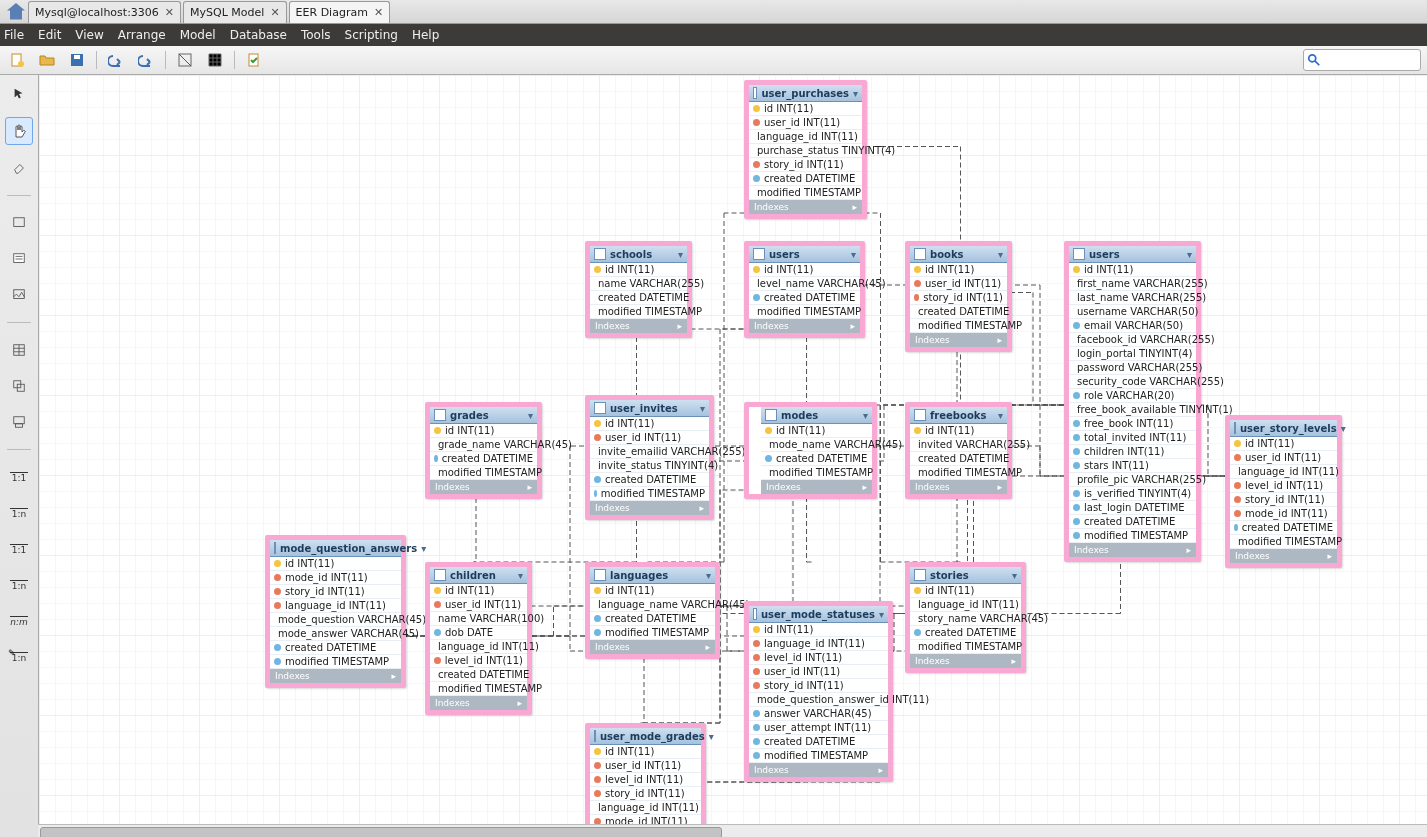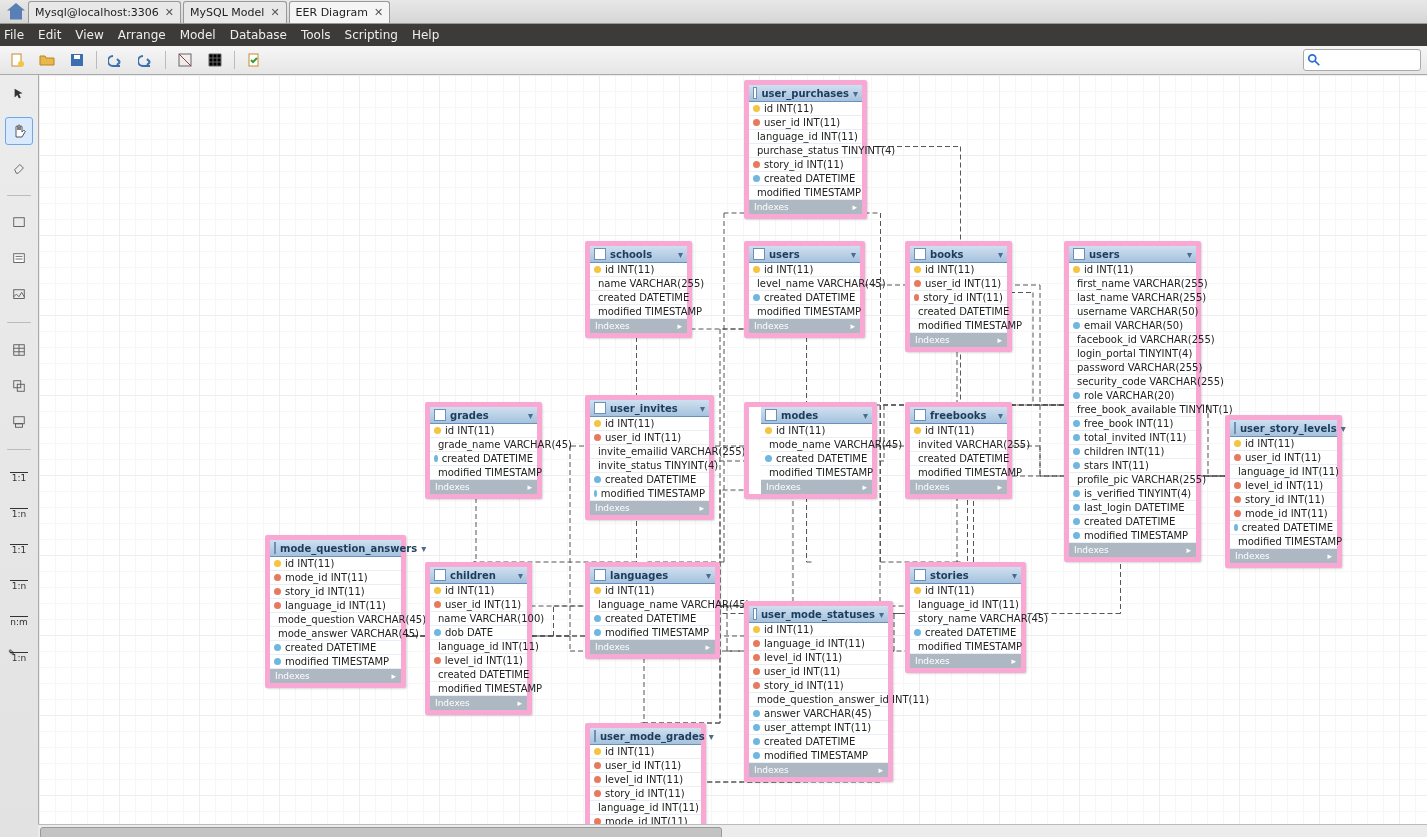--- a/index.html
+++ b/index.html
@@ -206,21 +206,21 @@
           <div class="plabel">1:n</div>
         </div>
         <div class="pbtn" style="flex-direction: column;">
           <div style="width: 18px; height: 1px; background: rgb(51, 51, 51); position: relative;"></div>
           <div class="plabel">1:1</div>
         </div>
         <div class="pbtn" style="flex-direction: column;">
           <div style="width: 18px; height: 1px; background: rgb(51, 51, 51); position: relative;"></div>
           <div class="plabel">1:n</div>
         </div>
-        <div class="pbtn" style="flex-direction: column;">
+        <div class="pbtn" style="flex-direction: column; font-style: italic;">
           <div style="width: 18px; height: 1px; background: rgb(51, 51, 51); position: relative;"></div>
           <div class="plabel">n:m</div>
         </div>
         <div class="pbtn" style="flex-direction: column;">
           <div style="width: 18px; height: 1px; background: rgb(51, 51, 51); position: relative;">
             <div style="position: absolute; left: -2px; top: -4px; font-size: 9px;">✎</div>
           </div>
           <div class="plabel">1:n</div>
         </div>
       </div>

